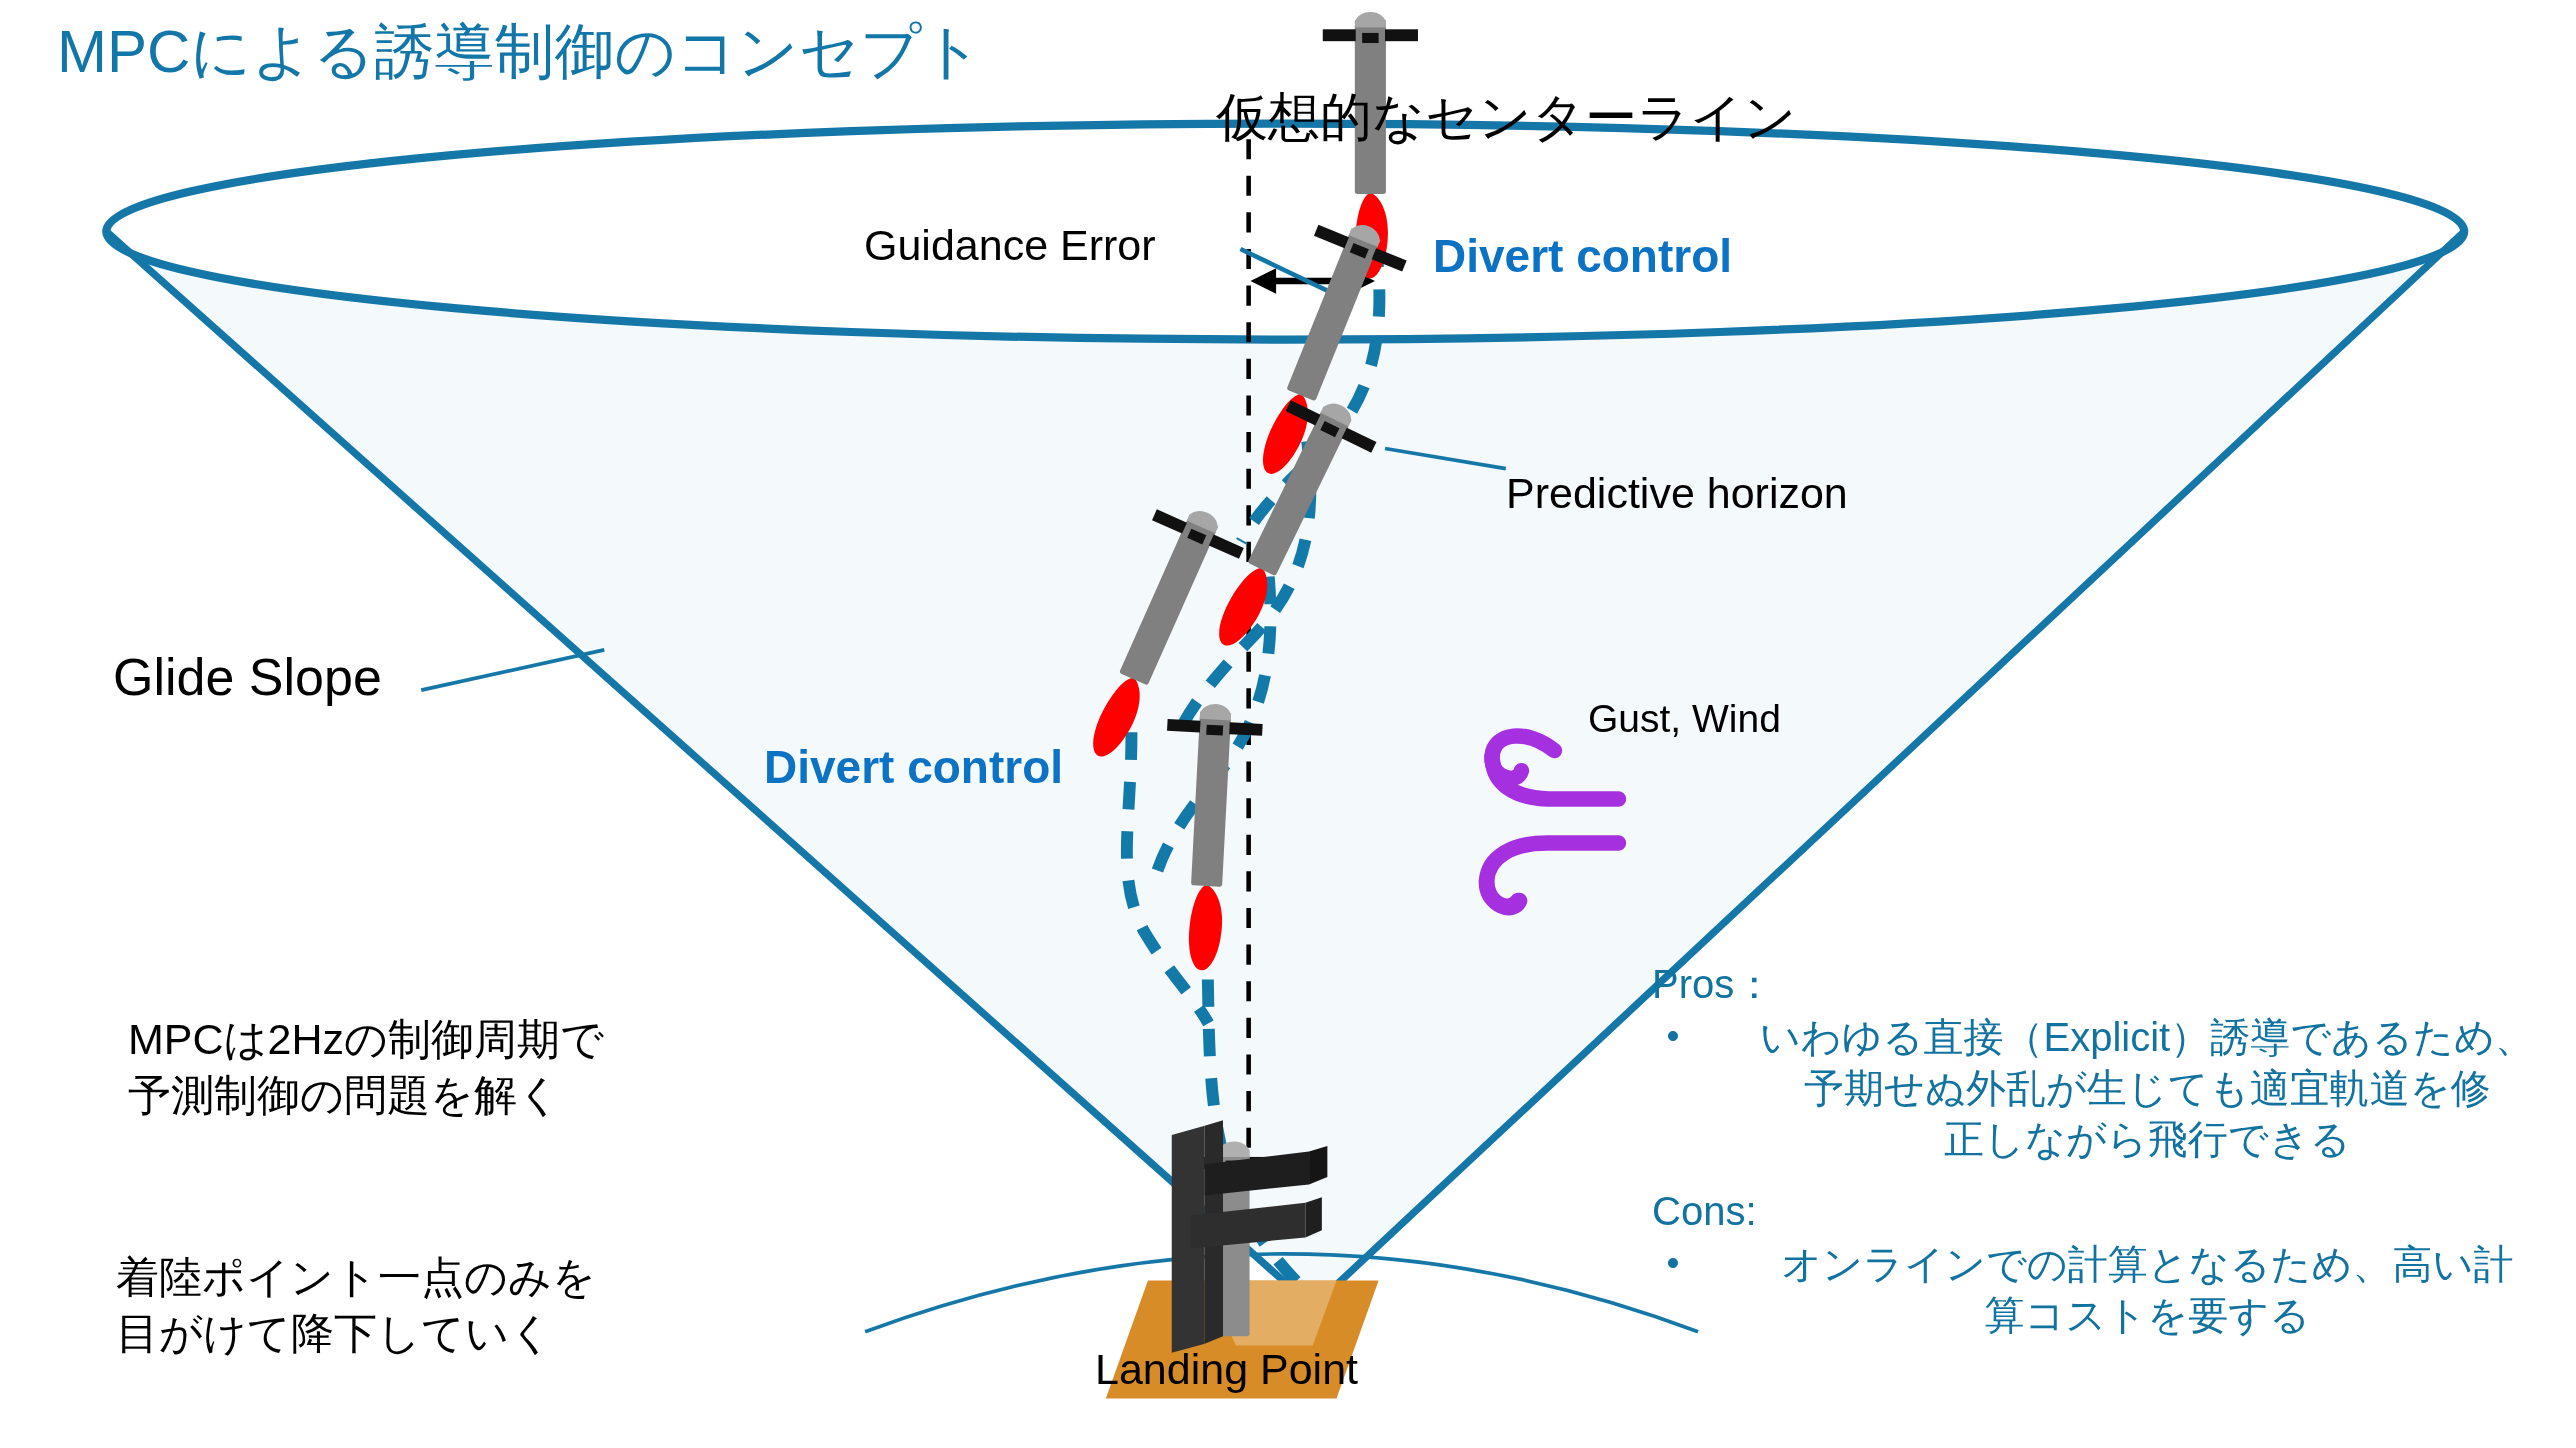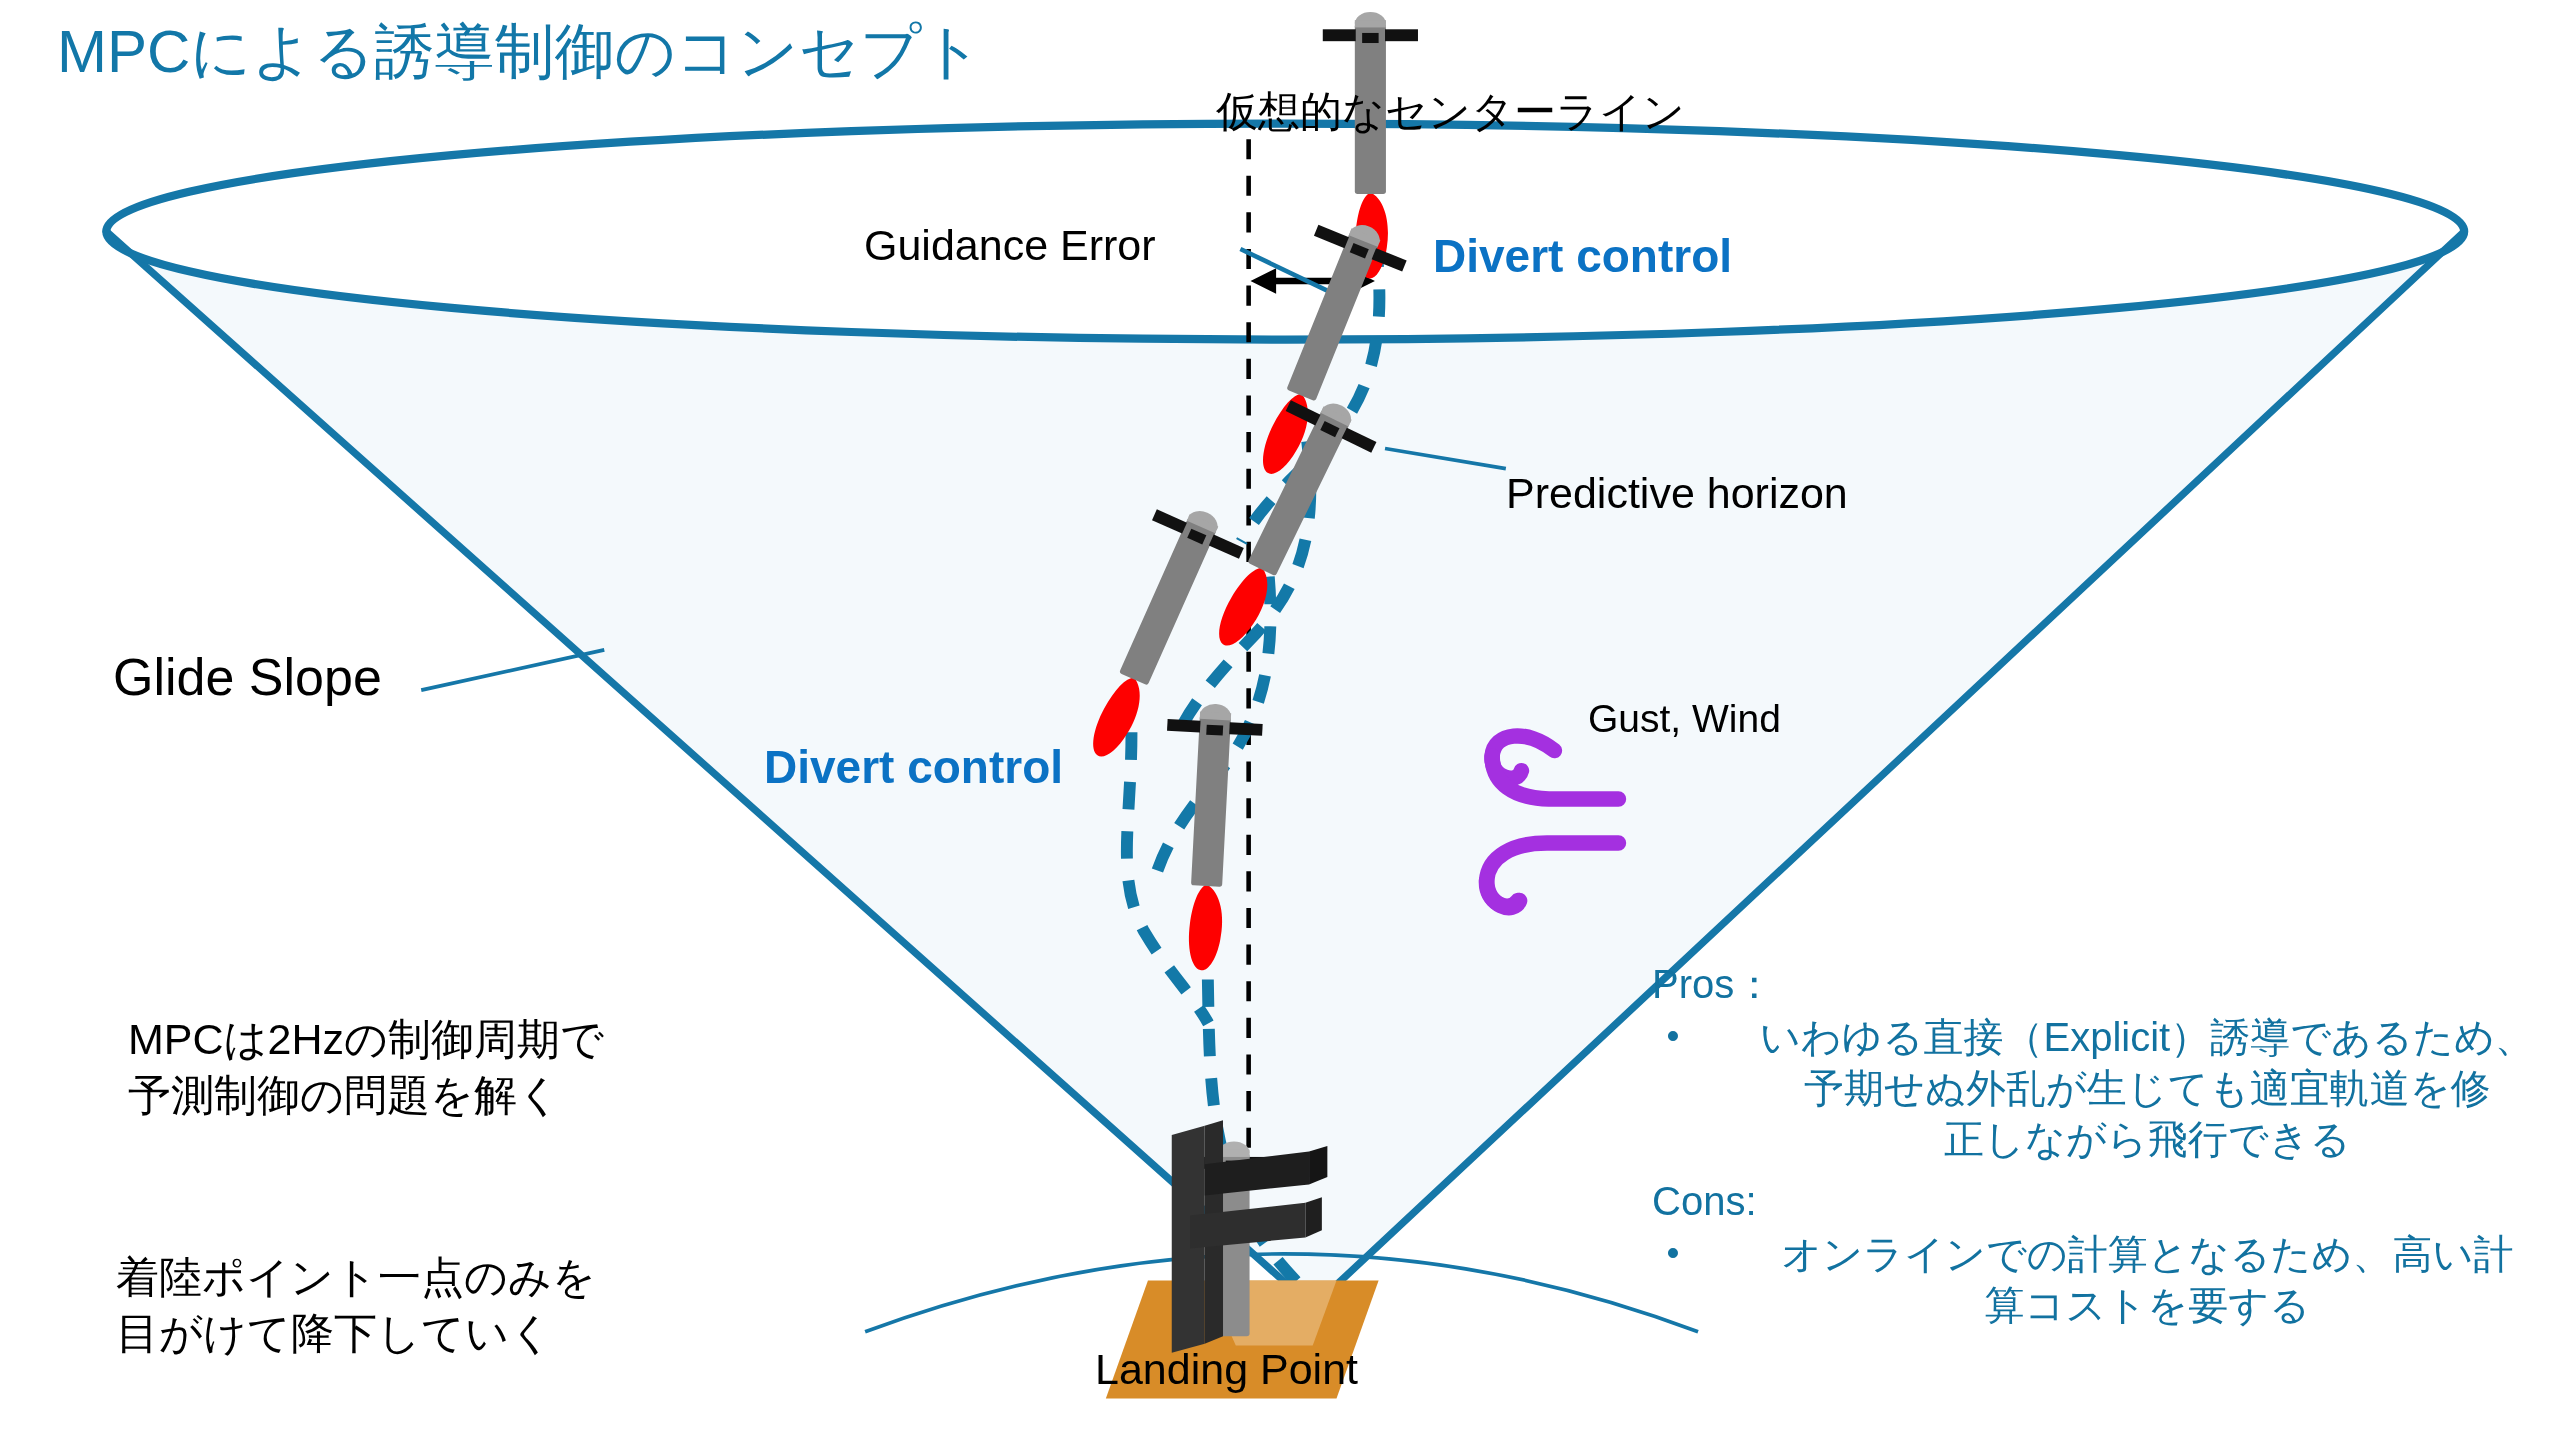--- a/index.html
+++ b/index.html
@@ -35,21 +35,21 @@
   #slide-title {
     left: 57px;
     top: 16.5px;
     font-size: 60px;
     color: #1277a8;
     letter-spacing: 0px;
   }
   #centerline-label {
     left: 1216px;
     top: 87px;
-    font-size: 42px;
+    font-size: 52px;
     color: #000000;
   }
   #guidance-error-label {
     left: 864px;
     top: 220px;
     font-size: 43px;
     color: #000000;
   }
   #divert-top-label {
     left: 1433px;
@@ -125,21 +125,21 @@
     text-align: left;
     padding-left: 14.6px;
     font-size: 37px;
     line-height: 1.28;
   }
   #proscons .btxt {
     flex: 1 1 auto;
     white-space: pre-line;
     text-align: center;
   }
-  #proscons .cons-head { margin-top: 10px; }
+  #proscons .cons-head { margin-top: 20px; }
 </style>
 </head>
 <body>
 
 <div id="slide">
 
   <svg id="scene" viewBox="0 0 2814 1582" xmlns="http://www.w3.org/2000/svg">
     <defs>
 
       <g id="rocket-sym">

